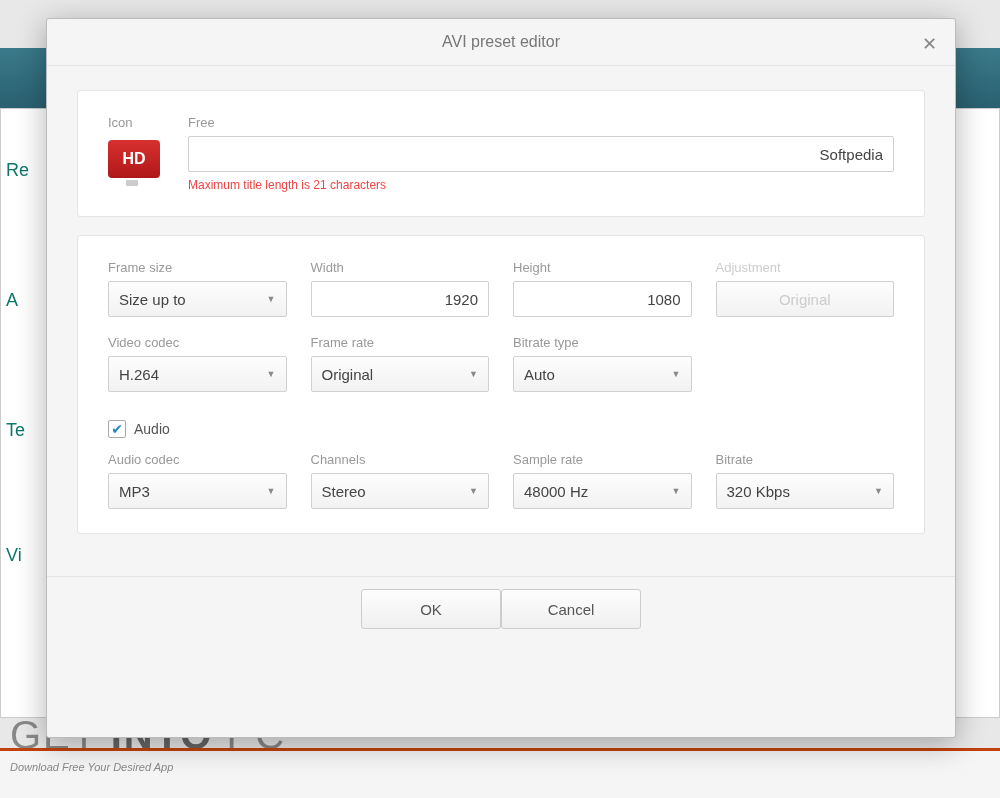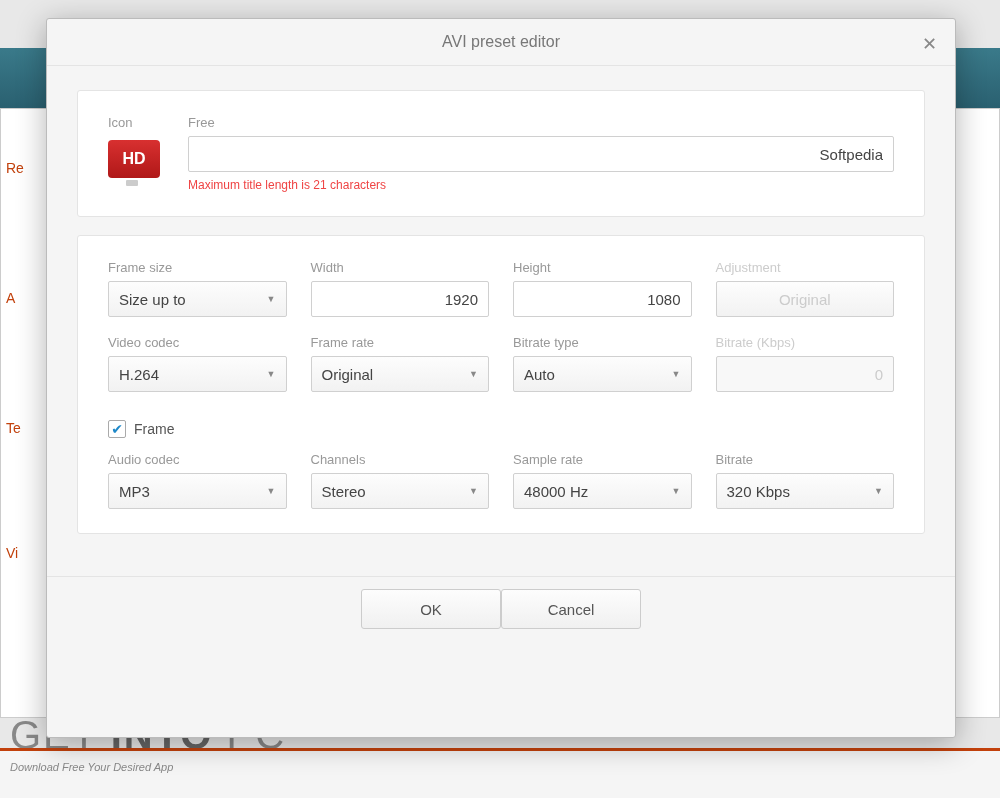--- a/index.html
+++ b/index.html
@@ -4,21 +4,21 @@
 <style>
 * { box-sizing: border-box; margin: 0; padding: 0; font-family: 'Segoe UI', Tahoma, sans-serif; }
 body { width: 1000px; height: 798px; background: #e8e8e8; position: relative; overflow: hidden; }
 .bg-strip { position: absolute; left: 0; right: 0; }
 .bg-top { top: 48px; height: 60px; background: linear-gradient(#3a7a8a,#2a6070); }
 .bg-white { top: 108px; bottom: 80px; background: #fff; border: 1px solid #ccc; }
 .bg-bot { position:absolute; bottom:0; left:0; right:0; height:50px; background:#f5f5f5; border-top:3px solid #c2410c; padding:6px 10px; }
 .watermark { position:absolute; left:10px; bottom:40px; font-size:40px; font-weight:300; color:#888; letter-spacing:2px; }
 .watermark b { font-weight:700; color:#666; }
 .tagline { font-size:11px; color:#888; font-style:italic; }
-.side-label { position:absolute; left:6px; font-size:14px; color:#c2410c; }
+.side-label { position:absolute; left:6px; font-size:18px; color:#0f766e; }
 .dialog {
   position: absolute; left: 46px; top: 18px; width: 910px; height: 720px;
   background: #f5f5f5; border: 1px solid #bbb; border-radius: 3px;
   box-shadow: 0 6px 30px rgba(0,0,0,0.3);
 }
 .dlg-title { text-align:center; padding: 14px 0; font-size:16px; color:#777; position:relative; border-bottom:1px solid #e4e4e4; }
 .dlg-close { position:absolute; right:18px; top:14px; font-size:18px; color:#888; cursor:pointer; }
 .dlg-body { padding: 24px 30px; }
 .panel { background:#fff; border:1px solid #e4e4e4; border-radius:3px; padding:24px 30px; margin-bottom:18px; }
 .row1 { display:flex; gap:20px; align-items:flex-start; }
@@ -119,31 +119,27 @@
               <span class="caret">▼</span>
             </div>
         </div>
         <div class="field">
           <span class="label">Bitrate type</span>
           <div class="select">
               <span>Auto</span>
               <span class="caret">▼</span>
             </div>
         </div>
-        <div class="field">
-          <span class="label disabled">Bitrate (Kbps)</span>
-          <input class="input disabled" disabled="" value="0" style="">
-        </div>
       </div>
 
       <div class="spacer"></div>
 
       <div class="chk-row">
         <div class="chk">✔</div>
-        <span class="chk-label">Frame</span>
+        <span class="chk-label">Audio</span>
       </div>
 
       <div class="grid">
         <div class="field">
           <span class="label">Audio codec</span>
           <div class="select">
               <span>MP3</span>
               <span class="caret">▼</span>
             </div>
         </div>

